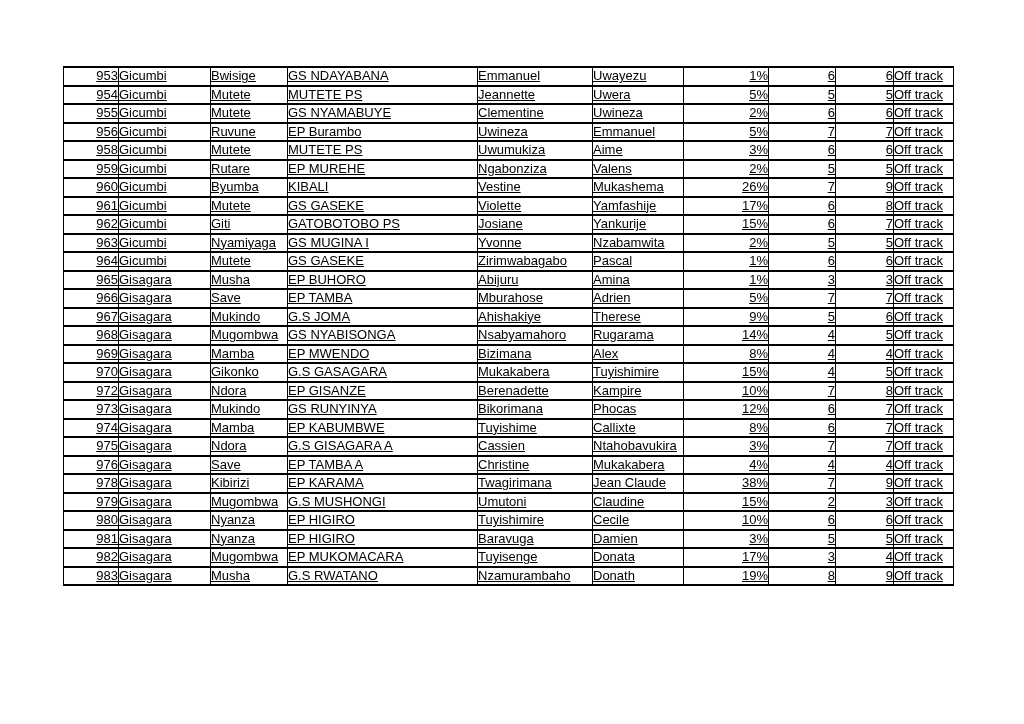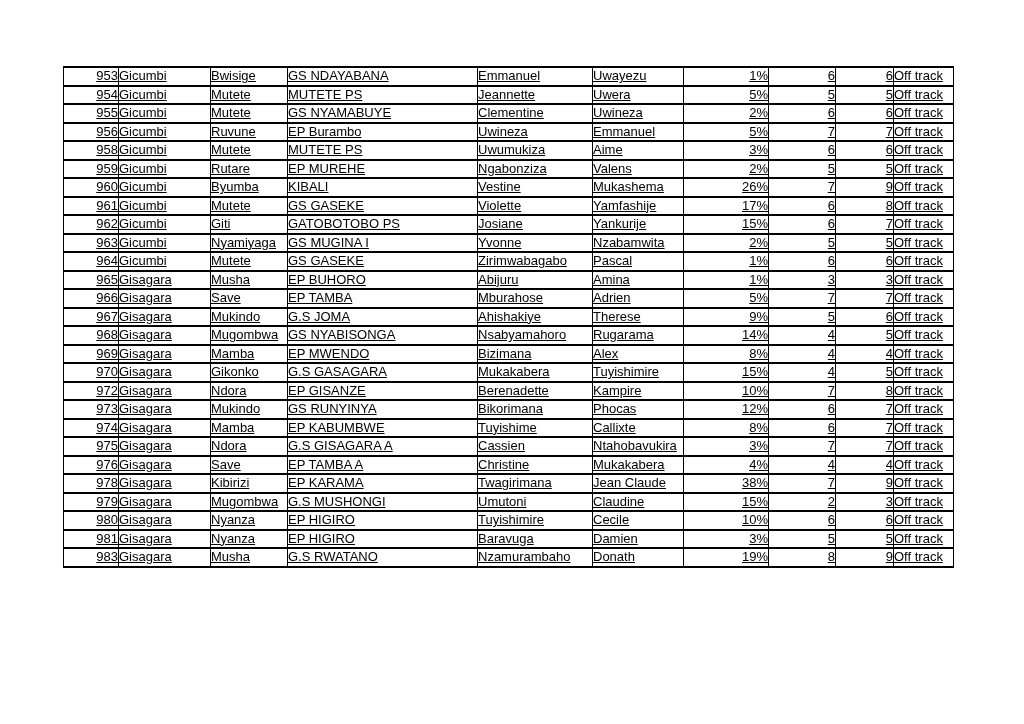--- a/index.html
+++ b/index.html
@@ -367,20 +367,32 @@
     <td class="al">Nyanza</td>
     <td class="al">EP HIGIRO</td>
     <td class="al">Baravuga</td>
     <td class="al">Damien</td>
     <td class="ar-tight">3%</td>
     <td class="ar-tight">5</td>
     <td class="ar-tight">5</td>
     <td class="al">Off track</td>
   </tr>
         <tr>
+    <td class="ar">982</td>
+    <td class="al">Gisagara</td>
+    <td class="al">Mugombwa</td>
+    <td class="al">EP MUKOMACARA</td>
+    <td class="al">Tuyisenge</td>
+    <td class="al">Donata</td>
+    <td class="ar-tight">17%</td>
+    <td class="ar-tight">3</td>
+    <td class="ar-tight">4</td>
+    <td class="al">Off track</td>
+  </tr>
+        <tr>
     <td class="ar">983</td>
     <td class="al">Gisagara</td>
     <td class="al">Musha</td>
     <td class="al">G.S RWATANO</td>
     <td class="al">Nzamurambaho</td>
     <td class="al">Donath</td>
     <td class="ar-tight">19%</td>
     <td class="ar-tight">8</td>
     <td class="ar-tight">9</td>
     <td class="al">Off track</td>

